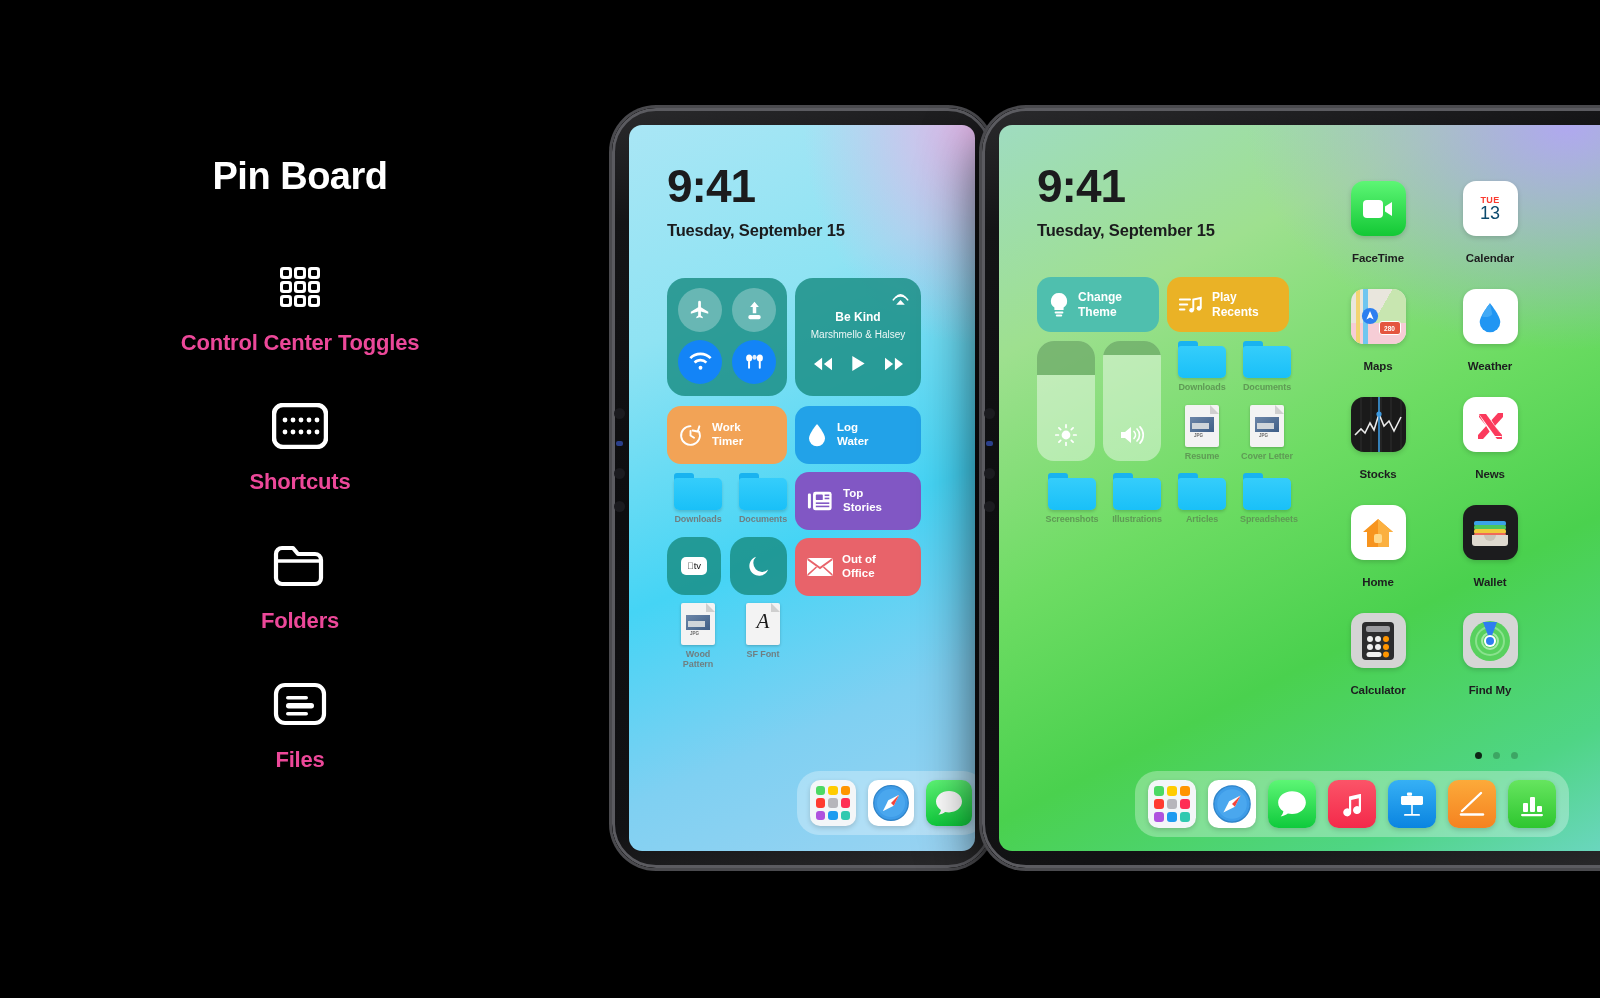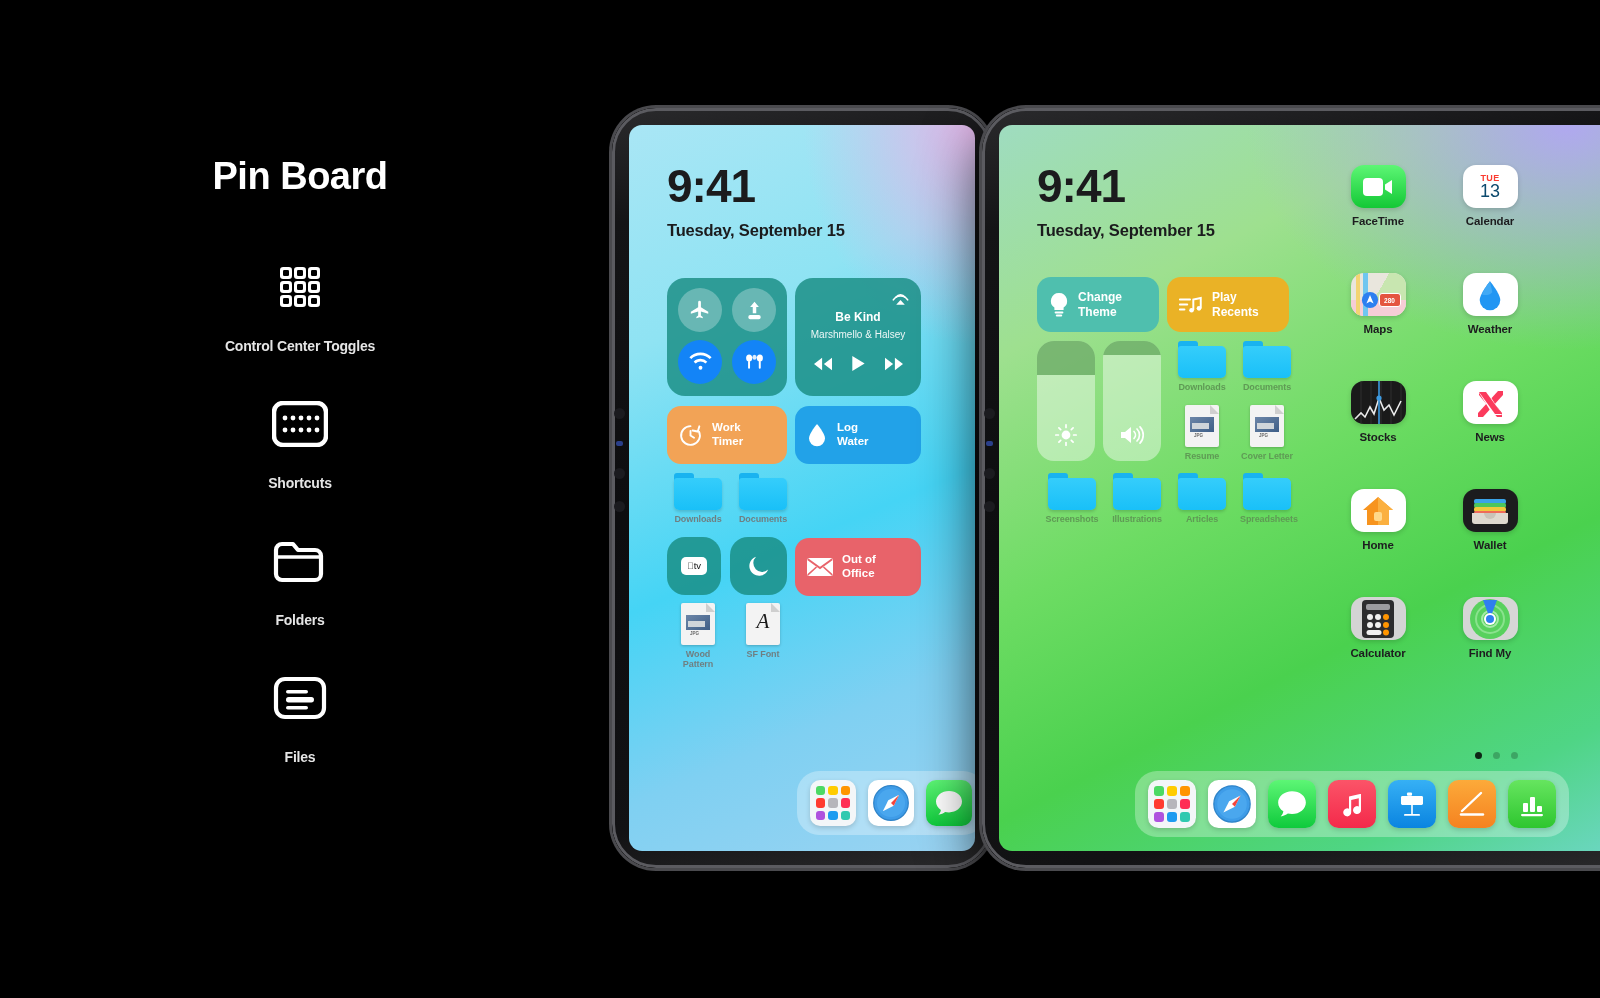--- a/index.html
+++ b/index.html
@@ -21,21 +21,21 @@
     text-align: center; color: #fff;
     font-size: 38px; font-weight: bold; letter-spacing: -0.5px;
   }
   .feature-list { position: absolute; top: 258px; left: 0; width: 600px; }
   .feature {
     display: flex; flex-direction: column; align-items: center;
     margin-bottom: 41px;
   }
   .feature-icon { height: 58px; display: flex; align-items: center; justify-content: center; }
   .feature-label {
-    margin-top: 22px; color: #e5e5e5; font-size: 14px; font-weight: bold;
+    margin-top: 14px; color: #ec4899; font-size: 22px; font-weight: bold;
     letter-spacing: -0.2px;
   }
 
   
   .ipad {
     position: absolute;
     border-radius: 44px;
     background: linear-gradient(170deg,#2a2a2c 0%, #141416 14%, #0d0d0f 50%, #121214 88%, #2b2b2d 100%);
     box-shadow: 0 0 0 3px #4a4a4e, 0 22px 60px rgba(0,0,0,.8);
     padding: 17px;
@@ -95,21 +95,21 @@
   .file-ico:after{ content:""; position:absolute; right:0; top:0; border-width:0 9px 9px 0;
     border-style:solid; border-color: #cfcfcf transparent; }
 
   .dock {
     position:absolute; border-radius:22px; background: rgba(255,255,255,.30);
     display:flex; align-items:center; gap:12px; padding:9px 13px;
   }
   .appicon { border-radius:22%; overflow:hidden; position:relative; box-shadow:0 2px 5px rgba(0,0,0,.16); }
 
   .home-app { position:absolute; width:78px; text-align:center; }
-  .home-app .appicon { width:55px; height:43px; border-radius:13px; margin:0 auto; }
+  .home-app .appicon { width:55px; height:55px; border-radius:13px; margin:16px auto; }
   .home-app .nm { font-size:11.5px; color:#1d1d1f; font-weight:bold; margin-top:7px; letter-spacing:-0.1px;}
 
   .page-dots { position:absolute; display:flex; gap:11px; }
   .pd { width:7px; height:7px; border-radius:50%; background: rgba(0,0,0,.22); }
   .pd.active { background: rgba(0,0,0,.82); }
 
   .slider-col { position:absolute; border-radius:17px; overflow:hidden;
     background: rgba(255,255,255,.42); display:flex; align-items:flex-end; justify-content:center; }
   .slider-col .fill { position:absolute; left:0; top:0; width:100%; background: rgba(45,130,40,.50); }
   .slider-col .gl { position:relative; margin-bottom:24%; }
@@ -283,20 +283,37 @@
       <div class="tile" style="left:166px; top:281px; width:126px; height:58px; background:#22a2e8;">
         <svg style="margin-left:12px;" width="20" height="24" viewBox="0 0 20 24" fill="#fff">
           <path d="M10 1C10 1 2 10.5 2 15.3A8 8 0 0 0 18 15.3C18 10.5 10 1 10 1z"></path>
         </svg>
         <div class="tile-label" style="margin-left:10px; font-size:11.5px;">
           <div>Log</div>
           <div>Water</div>
         </div>
       </div>
 
+      <div class="tile" style="left:166px; top:347px; width:126px; height:58px; background:#8157c4;">
+        <svg style="margin-left:12px;" width="26" height="24" viewBox="0 0 28 24" fill="#fff">
+          <rect x="1" y="4" width="3.2" height="16" rx="1.2"></rect>
+          <rect x="6.5" y="2" width="20" height="20" rx="2.6"></rect>
+          <g fill="#8157c4">
+              <rect x="9.5" y="5" width="7.5" height="6" rx="1"></rect>
+          <rect x="19" y="5" width="5" height="1.7"></rect>
+              <rect x="19" y="8.4" width="5" height="1.7"></rect>
+          <rect x="9.5" y="13.5" width="14.5" height="1.7"></rect>
+              <rect x="9.5" y="17" width="14.5" height="1.7"></rect>
+            </g>
+        </svg>
+        <div class="tile-label" style="margin-left:10px; font-size:11.5px;">
+          <div>Top</div>
+          <div>Stories</div>
+        </div>
+      </div>
 
       <div class="tile" style="left:166px; top:413px; width:126px; height:58px; background:#e8636a;">
         <svg style="margin-left:11px;" width="28" height="22" viewBox="0 0 28 22">
           <rect x="1" y="2" width="26" height="18" rx="2.5" fill="#fff"></rect>
           <path d="M1.8 3.2 14 12 26.2 3.2" fill="none" stroke="#e8636a" stroke-width="2"></path>
           <path d="M1.8 18.8 10.5 11M26.2 18.8 17.5 11" fill="none" stroke="#e8636a" stroke-width="1.6"></path>
         </svg>
         <div class="tile-label" style="margin-left:8px; font-size:11.5px;">
           <div>Out of</div>
           <div>Office</div>

